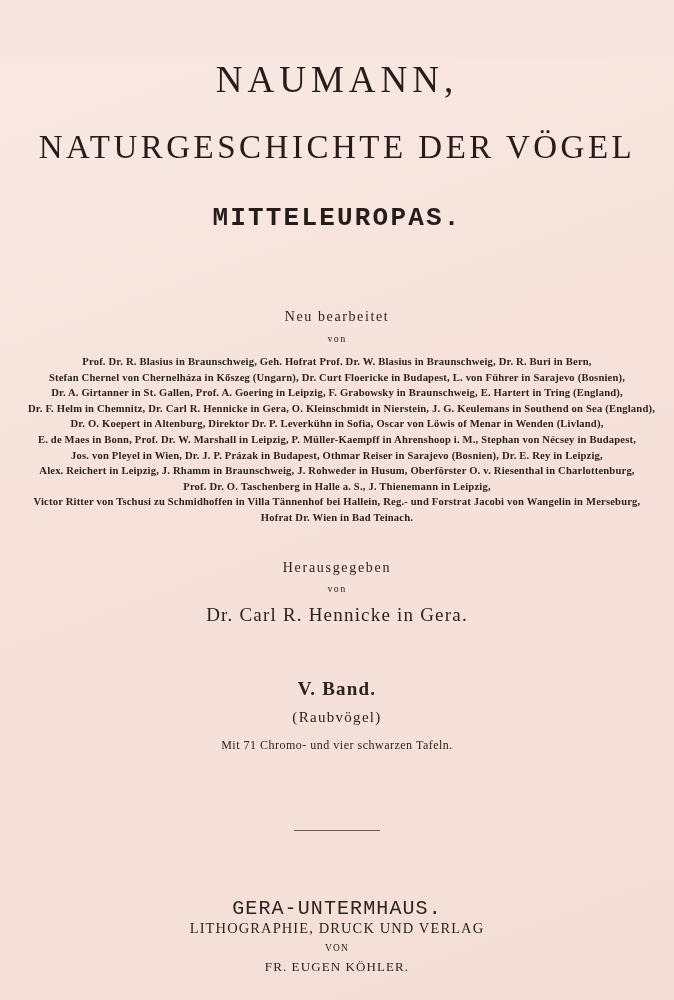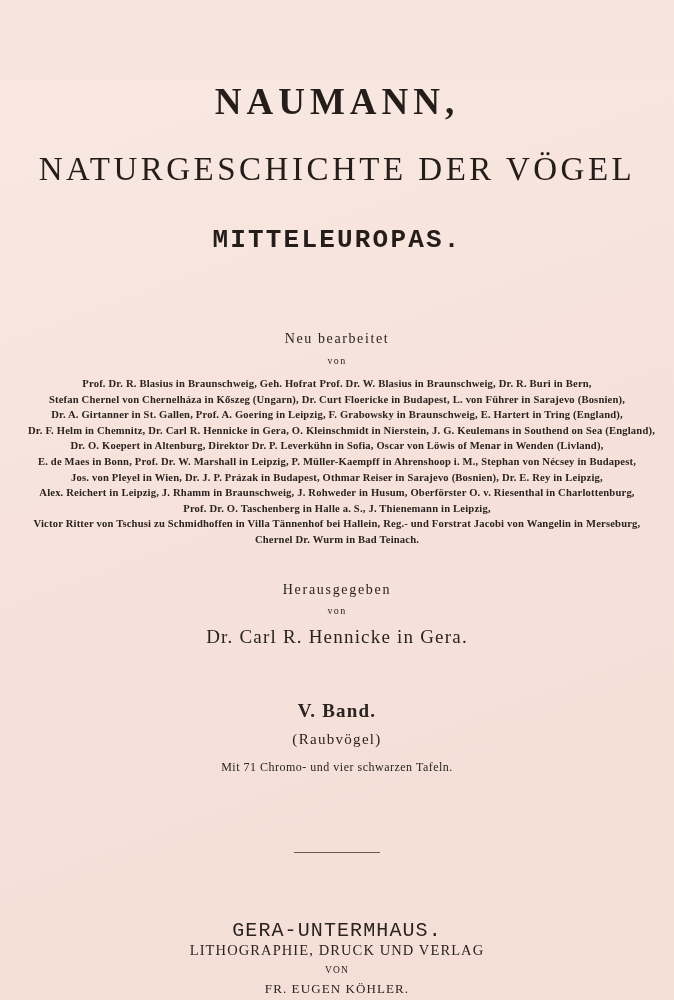--- a/index.html
+++ b/index.html
@@ -22,23 +22,22 @@
     box-sizing: border-box;
     padding: 0 28px;
   }
   .title-block {
     text-align: center;
   }
   .t1 {
     font-family: "Liberation Serif", serif;
     font-size: 37px;
     letter-spacing: 5px;
-    margin-top: 80px;
+    margin-top: 58px;
     color: #241d1a;
-    font-weight: bold;
   }
   .t2 {
     font-family: "Liberation Serif", serif;
     font-size: 33px;
     letter-spacing: 3.5px;
     margin-top: 28px;
     color: #241d1a;
   }
   .t3 {
     font-family: Liberation Mono, monospace;
@@ -172,21 +171,21 @@
     <div>Prof. Dr. R. Blasius in Braunschweig, Geh. Hofrat Prof. Dr. W. Blasius in Braunschweig, Dr. R. Buri in Bern,</div>
     <div>Stefan Chernel von Chernelháza in Kőszeg (Ungarn), Dr. Curt Floericke in Budapest, L. von Führer in Sarajevo (Bosnien),</div>
     <div>Dr. A. Girtanner in St. Gallen, Prof. A. Goering in Leipzig, F. Grabowsky in Braunschweig, E. Hartert in Tring (England),</div>
     <div>Dr. F. Helm in Chemnitz, Dr. Carl R. Hennicke in Gera, O. Kleinschmidt in Nierstein, J. G. Keulemans in Southend on Sea (England),</div>
     <div>Dr. O. Koepert in Altenburg, Direktor Dr. P. Leverkühn in Sofia, Oscar von Löwis of Menar in Wenden (Livland),</div>
     <div>E. de Maes in Bonn, Prof. Dr. W. Marshall in Leipzig, P. Müller-Kaempff in Ahrenshoop i. M., Stephan von Nécsey in Budapest,</div>
     <div>Jos. von Pleyel in Wien, Dr. J. P. Prázak in Budapest, Othmar Reiser in Sarajevo (Bosnien), Dr. E. Rey in Leipzig,</div>
     <div>Alex. Reichert in Leipzig, J. Rhamm in Braunschweig, J. Rohweder in Husum, Oberförster O. v. Riesenthal in Charlottenburg,</div>
     <div>Prof. Dr. O. Taschenberg in Halle a. S., J. Thienemann in Leipzig,</div>
     <div>Victor Ritter von Tschusi zu Schmidhoffen in Villa Tännenhof bei Hallein, Reg.- und Forstrat Jacobi von Wangelin in Merseburg,</div>
-    <div>Chernel Dr. Wurm in Bad Teinach.</div>
+    <div>Hofrat Dr. Wien in Bad Teinach.</div>
   </div>
 
   <div class="hrsg">Herausgegeben</div>
   <div class="hrsg-von">von</div>
   <div class="editor">Dr. Carl R. Hennicke in Gera.</div>
 
   <div class="band">V. Band.</div>
   <div class="band-sub">(Raubvögel)</div>
   <div class="plates">Mit 71 Chromo- und vier schwarzen Tafeln.</div>
 

